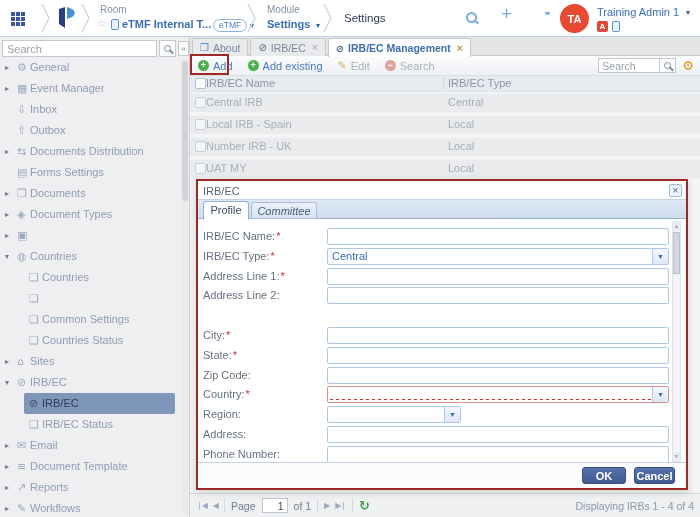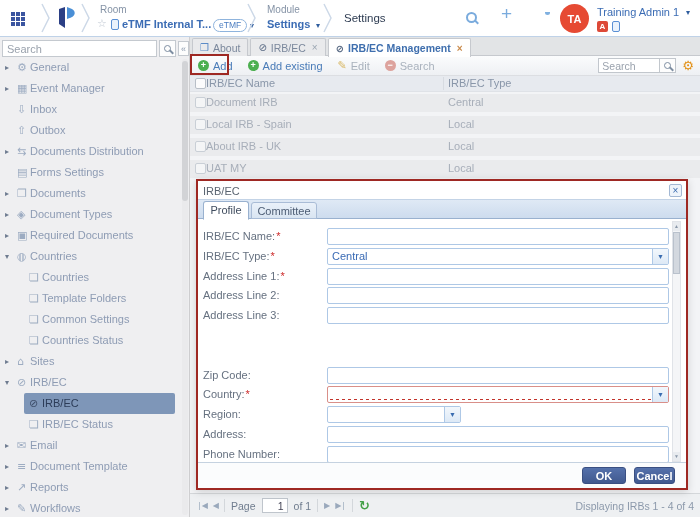--- a/index.html
+++ b/index.html
@@ -100,21 +100,21 @@
     background:#fff;box-sizing:border-box;z-index:40;box-shadow:0 2px 8px rgba(0,0,0,.15);}
   .m-title{position:absolute;left:5px;top:4px;font-size:11px;color:#5a6470;}
   .m-close{position:absolute;right:4px;top:3px;width:13px;height:13px;border:1px solid #a3b8d4;border-radius:2px;
     background:#eef4fb;color:#3a6cb0;font-size:10px;line-height:11px;text-align:center;box-sizing:border-box;}
   .m-tabstrip{position:absolute;left:0;top:18px;width:100%;height:20px;background:linear-gradient(#dfe9f5,#cddcee);
     border-top:1px solid #c3d3e6;border-bottom:1px solid #99b1cf;box-sizing:border-box;}
   .m-tab{position:absolute;font-size:11px;text-align:center;border-radius:3px 3px 0 0;box-sizing:border-box;}
   .m-tab.active{left:5px;top:1px;height:19px;line-height:17px;width:46px;background:#fff;
     border:1px solid #99b1cf;border-bottom:1px solid #fff;color:#3f4c5e;z-index:2;}
   .m-tab.inactive{left:53px;top:2px;height:17px;line-height:16px;width:66px;
-    background:linear-gradient(#eaf1f9,#d9e5f2);border:1px solid #a9bcd6;color:#4c5c73;}
+    background:linear-gradient(#eaf1f9,#d9e5f2);border:1px solid #a9bcd6;color:#4c5c73;font-style:italic;}
   .frow{position:absolute;left:0;width:100%;height:18px;}
   .flabel{position:absolute;left:5px;top:2px;font-size:11px;color:#667180;}
   .req{color:#cc2a2a;margin-left:1px;}
   .fi,.fselect{position:absolute;left:129px;top:0;width:342px;height:17px;border:1px solid #aec8e6;border-radius:2px;
     box-sizing:border-box;font-size:11px;}
   .fi{padding:0 4px;color:#333;background:#fff;}
   .fselect{background:#fff;}
   .fselect .val{position:absolute;left:4px;top:1px;font-size:11px;color:#3a6bb5;}
   .fselect .sbtn{position:absolute;right:0;top:0;bottom:0;width:15px;border-left:1px solid #aec8e6;
     background:linear-gradient(#f2f7fc,#dde9f6);color:#3a6cb0;font-size:7px;text-align:center;line-height:15px;}
@@ -221,34 +221,32 @@
         <span class="lbl">Documents</span>
       </div>
     <div class="sb-item" style="top:167px">
         <span class="arr">▸</span>
         <span class="ico">◈</span>
         <span class="lbl">Document Types</span>
       </div>
     <div class="sb-item" style="top:188px">
         <span class="arr">▸</span>
         <span class="ico">▣</span>
-        <span class="lbl">Required Documents</span>
       </div>
     <div class="sb-item" style="top:209px">
         <span class="arr">▾</span>
         <span class="ico">◍</span>
         <span class="lbl">Countries</span>
       </div>
     <div class="sb-item sub" style="top:230px">
         <span class="ico">❏</span>
         <span class="lbl">Countries</span>
       </div>
     <div class="sb-item sub" style="top:251px">
         <span class="ico">❏</span>
-        <span class="lbl">Template Folders</span>
       </div>
     <div class="sb-item sub" style="top:272px">
         <span class="ico">❏</span>
         <span class="lbl">Common Settings</span>
       </div>
     <div class="sb-item sub" style="top:293px">
         <span class="ico">❏</span>
         <span class="lbl">Countries Status</span>
       </div>
     <div class="sb-item" style="top:314px">
@@ -342,31 +340,31 @@
 
     <div class="thead">
       <span class="cbx"></span>
       <span class="hc cname">IRB/EC Name</span>
       <span class="col2border"></span>
       <span class="hc ctype">IRB/EC Type</span>
     </div>
 
     <div class="trow" style="top:57px">
       <span class="cbx"></span>
-      <span class="tc cname">Document IRB</span>
+      <span class="tc cname">Central IRB</span>
       <span class="tc ctype">Central</span>
     </div>
     <div class="trow" style="top:79px">
       <span class="cbx"></span>
       <span class="tc cname">Local IRB - Spain</span>
       <span class="tc ctype">Local</span>
     </div>
     <div class="trow" style="top:101px">
       <span class="cbx"></span>
-      <span class="tc cname">About IRB - UK</span>
+      <span class="tc cname">Number IRB - UK</span>
       <span class="tc ctype">Local</span>
     </div>
     <div class="trow" style="top:123px">
       <span class="cbx"></span>
       <span class="tc cname">UAT MY</span>
       <span class="tc ctype">Local</span>
     </div>
 
     <div class="pagebar">
       <span class="pgi">❘◀</span>
@@ -405,22 +403,26 @@
         </span>
     </div>
     <div class="frow" style="top:87px">
       <span class="flabel"><span>Address Line 1:</span><span class="req">*</span></span>
       <input class="fi" value="" style="">
     </div>
     <div class="frow" style="top:106px">
       <span class="flabel"><span>Address Line 2:</span><span class="req"></span></span>
       <input class="fi" value="" style="">
     </div>
-    <div class="frow" style="top:126px">
-      <span class="flabel"><span>Address Line 3:</span><span class="req"></span></span>
+    <div class="frow" style="top:146px">
+      <span class="flabel"><span>City:</span><span class="req">*</span></span>
+      <input class="fi" value="" style="">
+    </div>
+    <div class="frow" style="top:166px">
+      <span class="flabel"><span>State:</span><span class="req">*</span></span>
       <input class="fi" value="" style="">
     </div>
     <div class="frow" style="top:205px">
       <span class="flabel"><span>Country:</span><span class="req">*</span></span>
       <span class="fselect error">
           <span class="val"></span>
           <span class="sbtn">▼</span>
         </span>
     </div>
     <div class="frow" style="top:186px">

